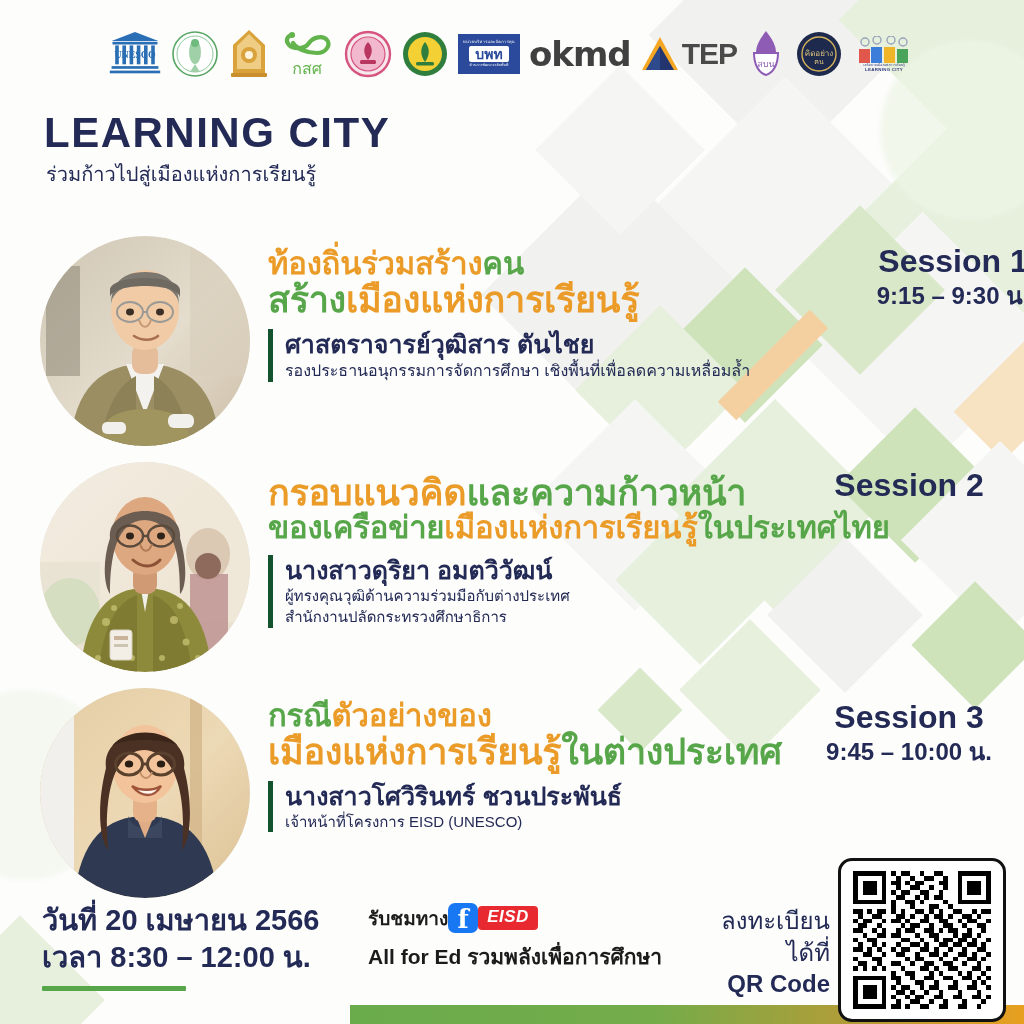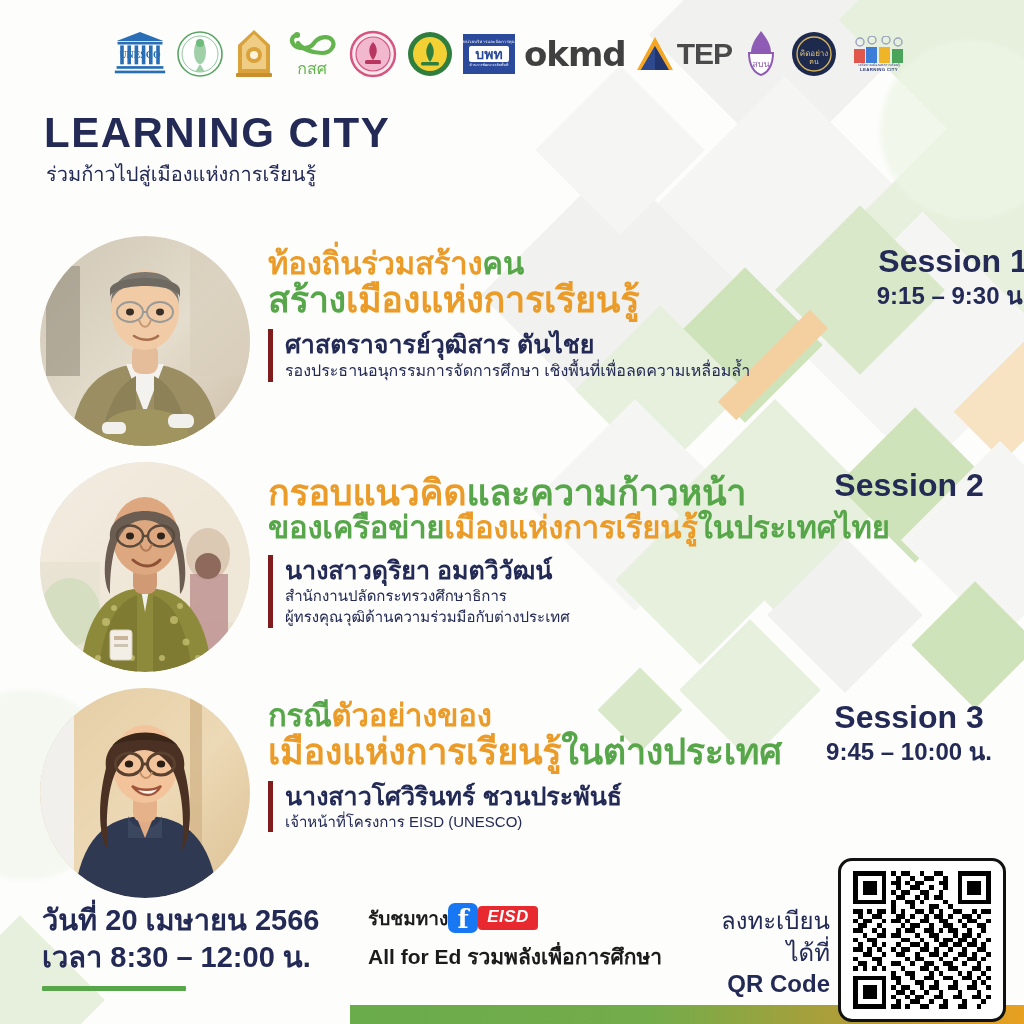--- a/index.html
+++ b/index.html
@@ -32,21 +32,21 @@
   
   .logo-bar{
     position:absolute;left:0;top:24px;width:1024px;height:60px;
     display:flex;align-items:center;justify-content:center;gap:9px;
     z-index:6;
   }
   .logo{position:relative;display:flex;align-items:center;justify-content:center;}
 
   .lg-unesco{width:54px;height:48px;}
   .lg-kosoc{width:56px;height:50px;}
-  .lg-bpt{width:52px;height:40px;background:#2b4a9b;display:flex;flex-direction:column;align-items:center;justify-content:center;}
+  .lg-bpt{width:62px;height:40px;background:#2b4a9b;display:flex;flex-direction:column;align-items:center;justify-content:center;}
   .lg-bpt .t1{font-size:4.2px;color:#ffffff;line-height:1;letter-spacing:.2px;}
   .lg-bpt .box{background:#ffffff;color:#2b4a9b;font-weight:bold;font-size:14px;padding:0 6px;border-radius:2px;margin:2px 0;line-height:1.15;}
   .lg-bpt .t2{font-size:3.6px;color:#ffffff;line-height:1;}
   .lg-okmd{font-size:34px;color:#404040;font-weight:bold;letter-spacing:-1px;line-height:1;font-family:"DejaVu Sans",sans-serif;}
   .lg-tep{display:flex;align-items:center;gap:2px;}
   .lg-tep .tri{width:40px;height:40px;position:relative;}
   .lg-tep .tep-txt{font-size:30px;font-weight:bold;color:#4a4a4a;letter-spacing:-1px;font-family:"Liberation Sans",sans-serif;}
   .lg-learncity{width:64px;height:48px;display:flex;flex-direction:column;align-items:center;justify-content:center;}
   .lg-learncity .cap1{font-size:3.4px;color:#2f3a7a;line-height:1.1;}
   .lg-learncity .cap2{font-size:4.4px;color:#2f3a7a;font-weight:bold;letter-spacing:.3px;}
@@ -75,21 +75,21 @@
   .avatar svg{display:block;width:210px;height:210px;}
 
   .s-body{margin-left:18px;padding-top:12px;}
   .s-topic{line-height:1.06;margin:0;}
   .s-topic .l1{font-size:31px;font-weight:bold;display:block;letter-spacing:-.2px;}
   .s-topic .l2{font-size:36px;font-weight:bold;display:block;letter-spacing:-.3px;}
   .or{color:#eb9b27;}
   .gr{color:#57a74a;}
 
   .s-person{
-    margin-top:10px;padding-left:12px;border-left:5px solid #7f1d1d;
+    margin-top:10px;padding-left:12px;border-left:5px solid #14532d;
   }
   .s-name{font-size:25px;font-weight:bold;color:#232a55;line-height:1.2;}
   .s-role{font-size:16px;color:#232a55;line-height:1.35;margin-top:1px;}
   .s-role.small{font-size:15px;}
 
   .s-meta{position:absolute;z-index:6;text-align:center;width:230px;}
   #m1{left:838px;top:244px;}
   #m2{left:794px;top:468px;}
   #m3{left:794px;top:700px;}
   .s-label{font-size:32px;font-weight:bold;color:#232a55;line-height:1.1;}
@@ -391,22 +391,22 @@
         </g>
       </svg>
     </div>
     <div class="s-body">
       <div class="s-topic">
         <span class="l2"><span class="or">กรอบแนวคิด</span><span class="gr">และความก้าวหน้า</span></span>
         <span class="l1"><span class="gr">ของเครือข่าย</span><span class="or">เมืองแห่งการเรียนรู้</span><span class="gr">ในประเทศไทย</span></span>
       </div>
       <div class="s-person">
         <div class="s-name">นางสาวดุริยา อมตวิวัฒน์</div>
+        <div class="s-role small">ผู้ทรงคุณวุฒิด้านความร่วมมือกับต่างประเทศ</div>
         <div class="s-role small">สำนักงานปลัดกระทรวงศึกษาธิการ</div>
-        <div class="s-role small">ผู้ทรงคุณวุฒิด้านความร่วมมือกับต่างประเทศ</div>
       </div>
     </div>
   </div>
   <div class="s-meta" id="m2">
     <div class="s-label">Session 2</div>
   </div>
 
   <div class="session" id="s3">
     <div class="avatar">
       <svg viewBox="0 0 210 210">

